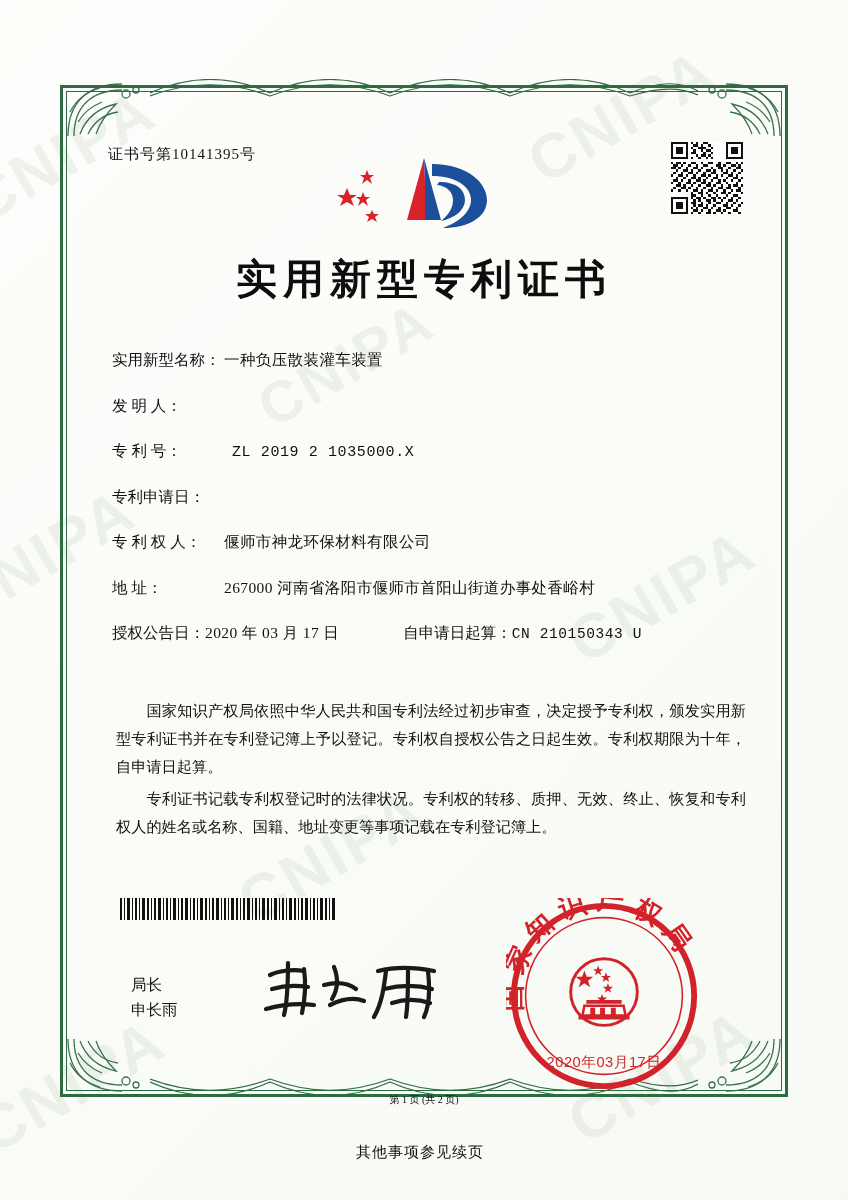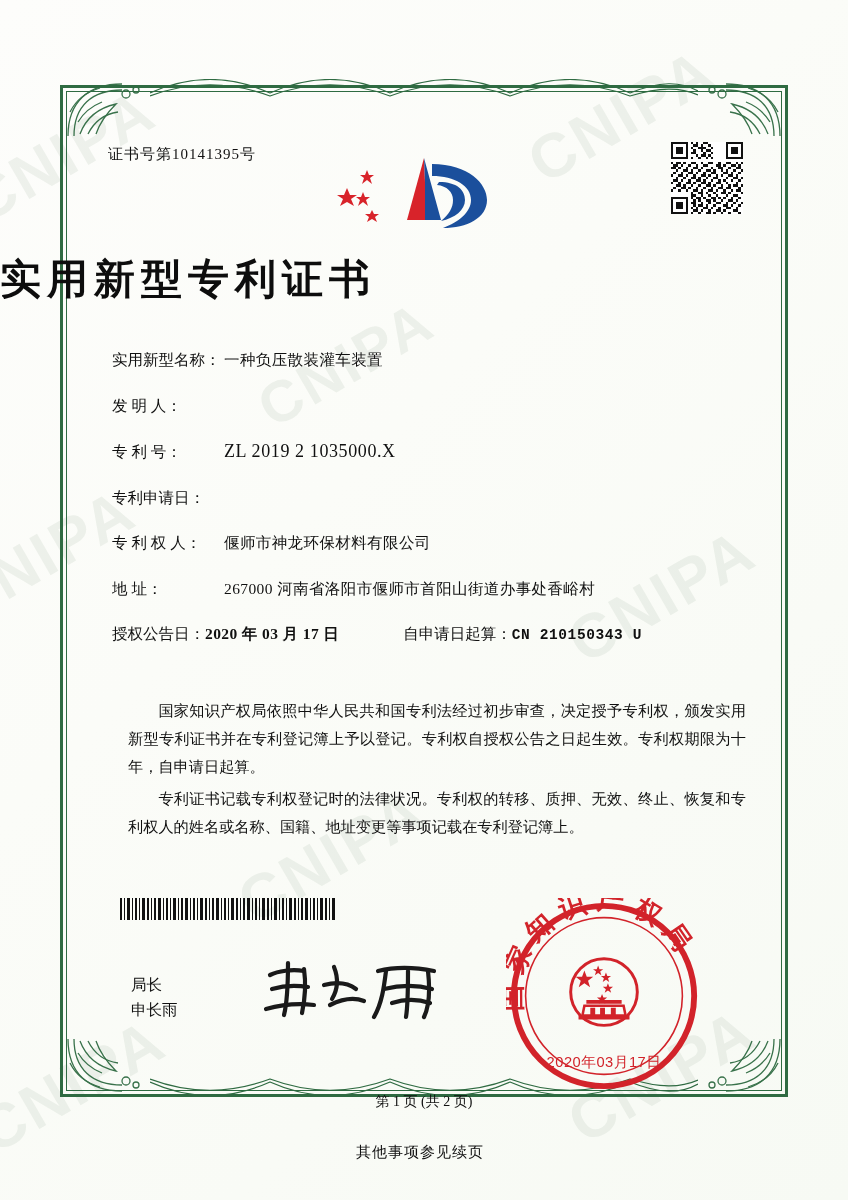--- a/index.html
+++ b/index.html
@@ -105,21 +105,21 @@
     top: 148px;
     transform: translateX(-50%);
     width: 190px;
     height: 92px;
   }
 
   .main-title {
     position: absolute;
     left: 0; right: 0;
     top: 252px;
-    text-align: left;
+    text-align: center;
     font-size: 41px;
     font-weight: bold;
     letter-spacing: 6px;
     color: #0d0d0d;
     font-family: "DejaVu Serif", "Liberation Serif", serif;
   }
 
   
   .fields {
     position: absolute;
@@ -137,52 +137,53 @@
   .field-label {
     width: 112px;
     flex: 0 0 112px;
     letter-spacing: 0px;
   }
   .field-value {
     flex: 1;
     letter-spacing: .4px;
   }
   .field-value.mono {
-    font-family: Liberation Serif, serif;
-    font-size: 18px;
+    font-family: Liberation Mono, monospace;
+    font-size: 15px;
     letter-spacing: .6px;
+    margin-left: 8px;
   }
   .row-inline {
     display: flex;
     align-items: baseline;
     font-size: 15.5px;
     color: #101010;
   }
   .inline-gap { width: 64px; }
   .inline-label { letter-spacing: 0px; }
-  .inline-value { letter-spacing: .4px; font-weight: bold; }
+  .inline-value { letter-spacing: .4px; }
   .inline-value.mono {
     font-family: "Liberation Mono", "DejaVu Sans Mono", monospace;
     font-size: 14.5px;
     letter-spacing: .6px;
   }
 
   
   .paras {
     position: absolute;
     left: 112px;
     top: 697px;
     width: 634px;
     font-size: 15.2px;
     line-height: 28px;
     color: #101010;
     text-align: justify;
   }
   .paras p {
-    margin: 0 0 4px 16px;
+    margin: 0 0 4px 4px;
     text-indent: 2em;
   }
 
   
   .barcode {
     position: absolute;
     left: 120px;
     top: 898px;
     width: 216px;
     height: 22px;
@@ -214,21 +215,21 @@
     width: 196px;
     height: 196px;
   }
 
   
   .page-no {
     position: absolute;
     left: 0; right: 0;
     top: 1093px;
     text-align: center;
-    font-size: 14px;
+    font-size: 10px;
     color: #101010;
   }
   .footer-note {
     position: absolute;
     left: 0; right: 8px;
     top: 1143px;
     text-align: center;
     font-size: 15px;
     color: #101010;
     letter-spacing: 1px;

